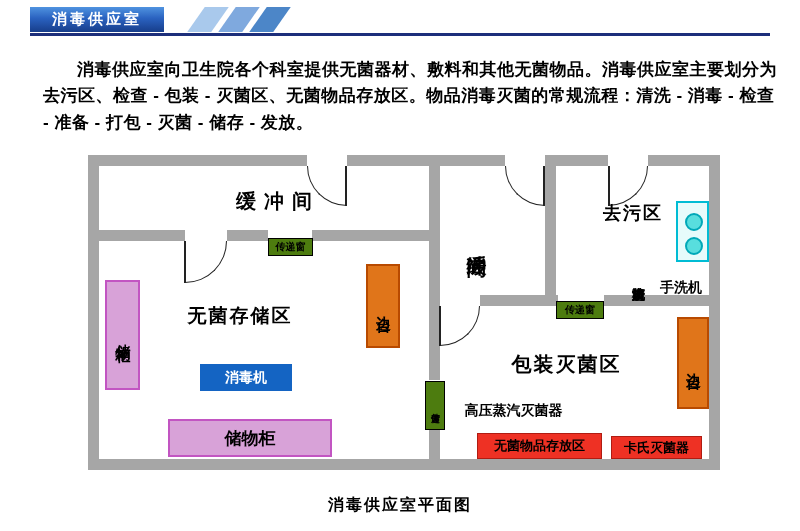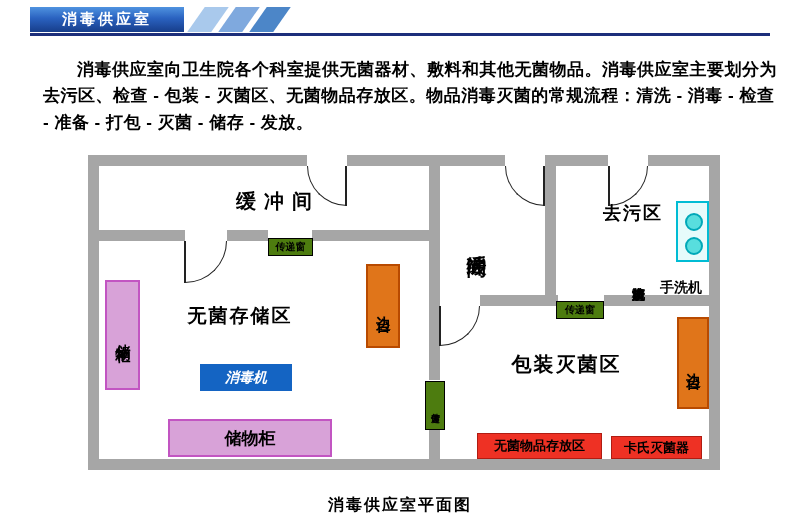--- a/index.html
+++ b/index.html
@@ -3,21 +3,21 @@
 <meta charset="utf-8">
 <style>
   html,body{margin:0;padding:0;}
   body{
     width:800px;height:531px;position:relative;background:#ffffff;
     font-family:"Liberation Sans","DejaVu Sans",sans-serif;color:#000;
     overflow:hidden;
   }
   
   .banner-box{
-    position:absolute;left:30px;top:7px;width:154px;height:25px;
+    position:absolute;left:30px;top:7px;width:134px;height:25px;
     background:linear-gradient(180deg,#4f93e0 0%,#2a62c0 45%,#173d8a 100%);
     color:#fff;font-size:15px;font-weight:bold;letter-spacing:3px;
     display:flex;align-items:center;justify-content:center;
   }
   .stripes{position:absolute;left:196px;top:7px;height:25px;display:flex;gap:7px;}
   .stripe{width:24px;height:25px;transform:skewX(-35deg);}
   .s1{background:#a9c9ec;} .s2{background:#7fa9de;} .s3{background:#4c86c8;}
   .rule{position:absolute;left:30px;top:33px;width:740px;height:3px;background:#1d2f7b;}
   
   .intro{
@@ -94,21 +94,21 @@
 
   <div class="lbl" style="left:105px;top:33px;width:170px;font-size:20px;letter-spacing:8px;">缓冲间</div>
   <div class="lbl vtext" style="left:376px;top:38px;height:95px;font-size:20px;">缓冲间</div>
   <div class="lbl" style="left:62px;top:148px;width:180px;font-size:19px;letter-spacing:2px;">无菌存储区</div>
   <div class="lbl" style="left:490px;top:46px;width:110px;font-size:18px;letter-spacing:2px;">去污区</div>
   <div class="lbl" style="left:396px;top:196px;width:165px;font-size:20px;letter-spacing:2px;">包装灭菌区</div>
 
   <div class="box cab" style="left:17px;top:125px;width:35px;height:110px;">
     <span class="vtext">储物柜</span>
   </div>
-  <div class="box bluebox" style="left:112px;top:209px;width:92px;height:27px;font-style:italic;">
+  <div class="box bluebox" style="left:112px;top:209px;width:92px;height:27px;">
     <span>消毒机</span>
   </div>
   <div class="box cab" style="left:80px;top:264px;width:164px;height:38px;font-size:17px;">
     <span>储物柜</span>
   </div>
   <div class="box side" style="left:278px;top:109px;width:34px;height:84px;">
     <span class="vtext">边台</span>
   </div>
   <div class="box win" style="left:180px;top:83px;width:45px;height:18px;">
     <span>传递窗</span>
@@ -122,20 +122,21 @@
   </div>
   <div class="box wash" style="left:588px;top:46px;width:33px;height:61px;">
     <div class="circle" style="left:7px;top:10px;"></div>
     <div class="circle" style="left:7px;top:34px;"></div>
   </div>
   <div class="lbl vtext" style="left:541px;top:72px;height:100px;font-size:13px;letter-spacing:0;">超声波清洗机</div>
   <div class="lbl" style="left:564px;top:124px;width:58px;font-size:14px;">手洗机</div>
   <div class="box side" style="left:589px;top:162px;width:32px;height:92px;">
     <span class="vtext">边台</span>
   </div>
+  <div class="lbl" style="left:358px;top:247px;width:135px;font-size:14px;font-weight:600;">高压蒸汽灭菌器</div>
   <div class="box redbox" style="left:389px;top:278px;width:125px;height:26px;">
     <span>无菌物品存放区</span>
   </div>
   <div class="box redbox" style="left:523px;top:281px;width:91px;height:23px;">
     <span>卡氏灭菌器</span>
   </div>
 </div>
 
 <div class="caption">消毒供应室平面图</div>
 

